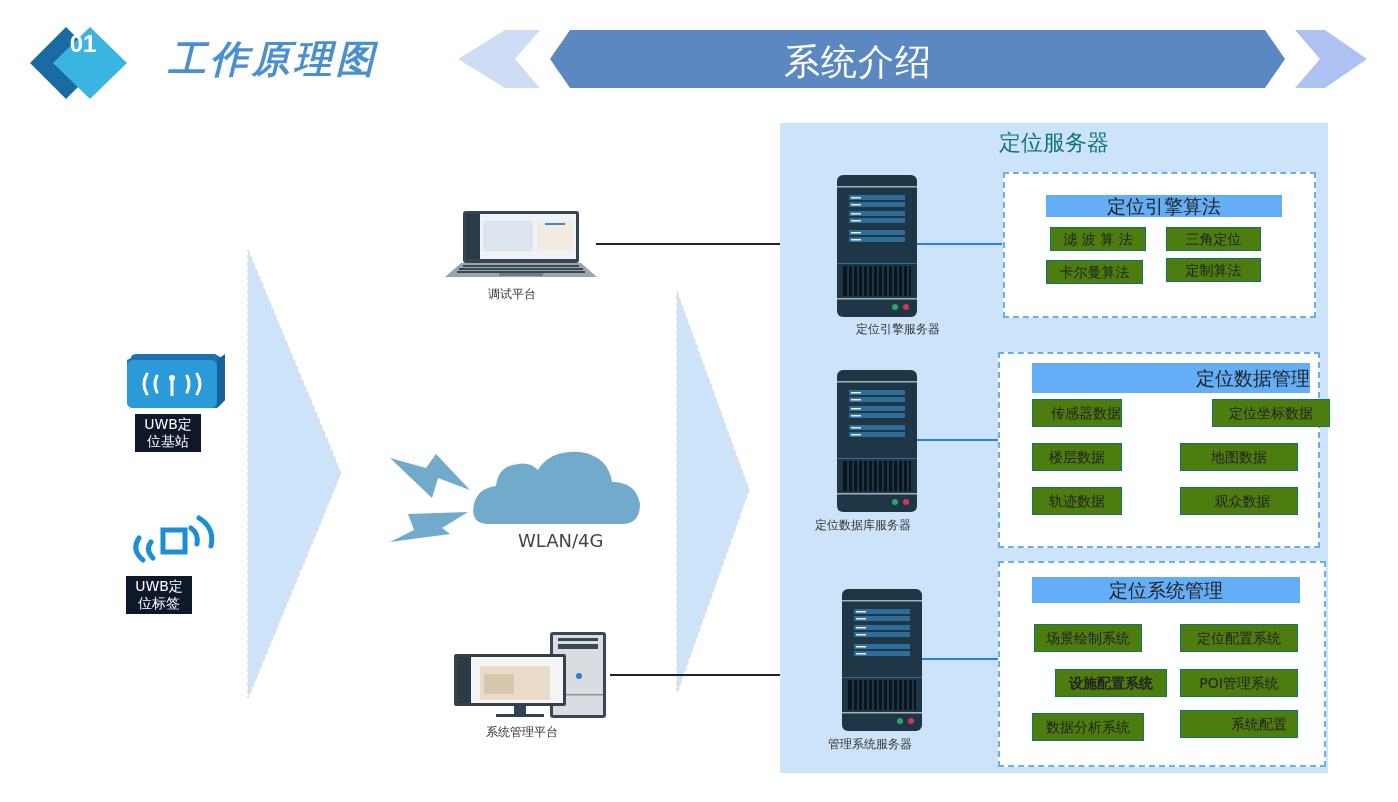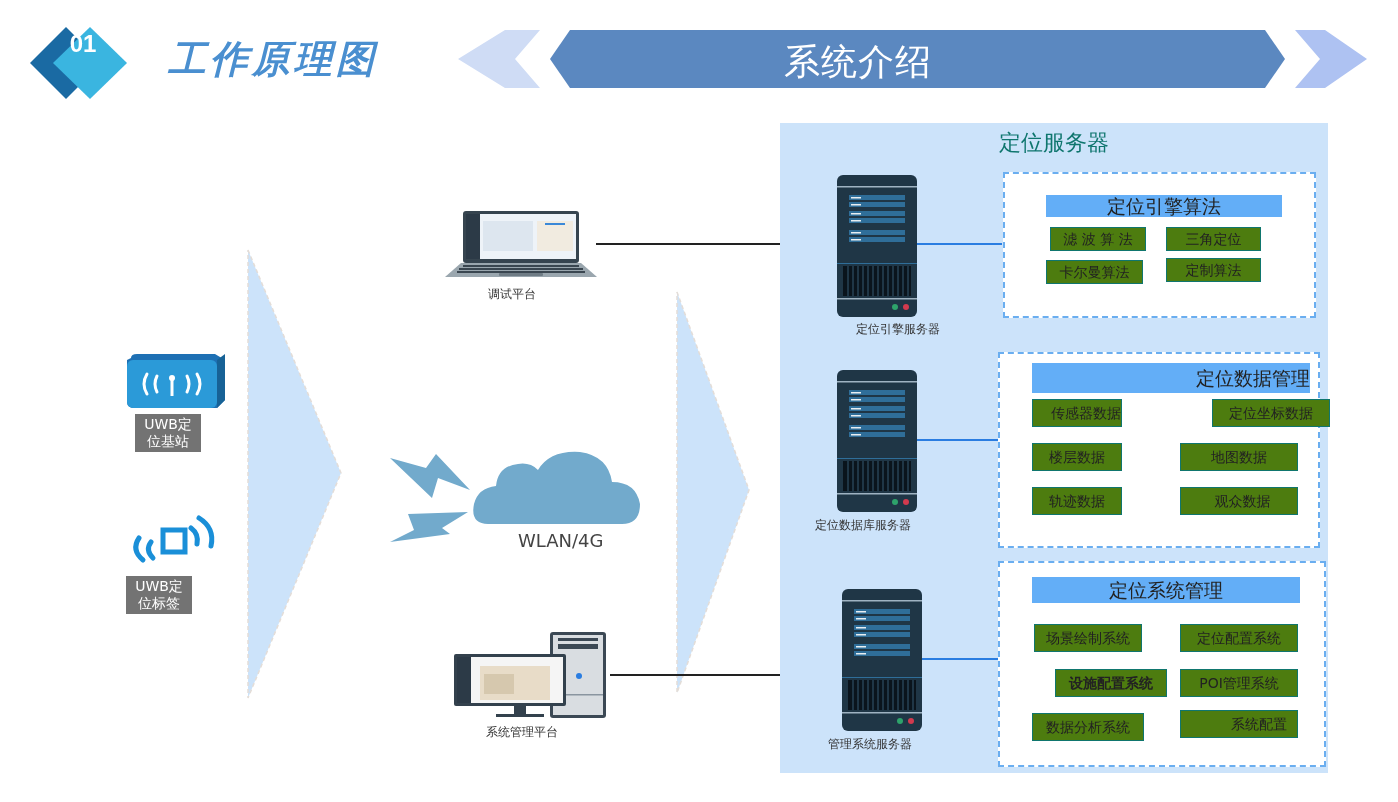--- a/index.html
+++ b/index.html
@@ -13,21 +13,21 @@
   .badge-num { position: absolute; left: 58px; top: 30px; width: 50px; text-align: center; color: #fff; font-weight: bold; font-size: 24px; font-family: "Liberation Sans", sans-serif; }
   .section-title { left: 168px; top: 34px; font-size: 38px; color: #4a8fd0; font-family: "DejaVu Serif", serif; font-weight: bold; font-style: italic; letter-spacing: 4px; }
 
   .banner { left: 455px; top: 28px; width: 920px; height: 62px; }
   .banner-text { position: absolute; left: 778px; top: 38px; width: 160px; text-align: center; color: #fff; font-size: 36px; letter-spacing: 1px; }
 
   
   .chev { position: absolute; }
 
   
-  .uwb-label { background: #737373; color: #fff; font-size: 14px; line-height: 17px; text-align: center; padding: 2px 0; width: 66px; }
+  .uwb-label { background: #0f172a; color: #fff; font-size: 14px; line-height: 17px; text-align: center; padding: 2px 0; width: 66px; }
 
   .caption { font-size: 12px; color: #333; text-align: center; white-space: nowrap; }
 
   
   .panel { left: 780px; top: 123px; width: 548px; height: 650px; background: #cce3fa; }
   .panel-title { left: 780px; top: 128px; width: 548px; text-align: center; font-size: 22px; color: #0f766e; }
 
   .module { position: absolute; background: #fff; border: 2px dashed #6aaef0; }
   .module-header { position: absolute; background: #63aef7; color: #222; font-size: 19px; text-align: center; line-height: 26px; }
   .chip { position: absolute; background: #4d7c0f; color: #222; font-size: 14px; text-align: center; border: 1px solid #0f766e; }

